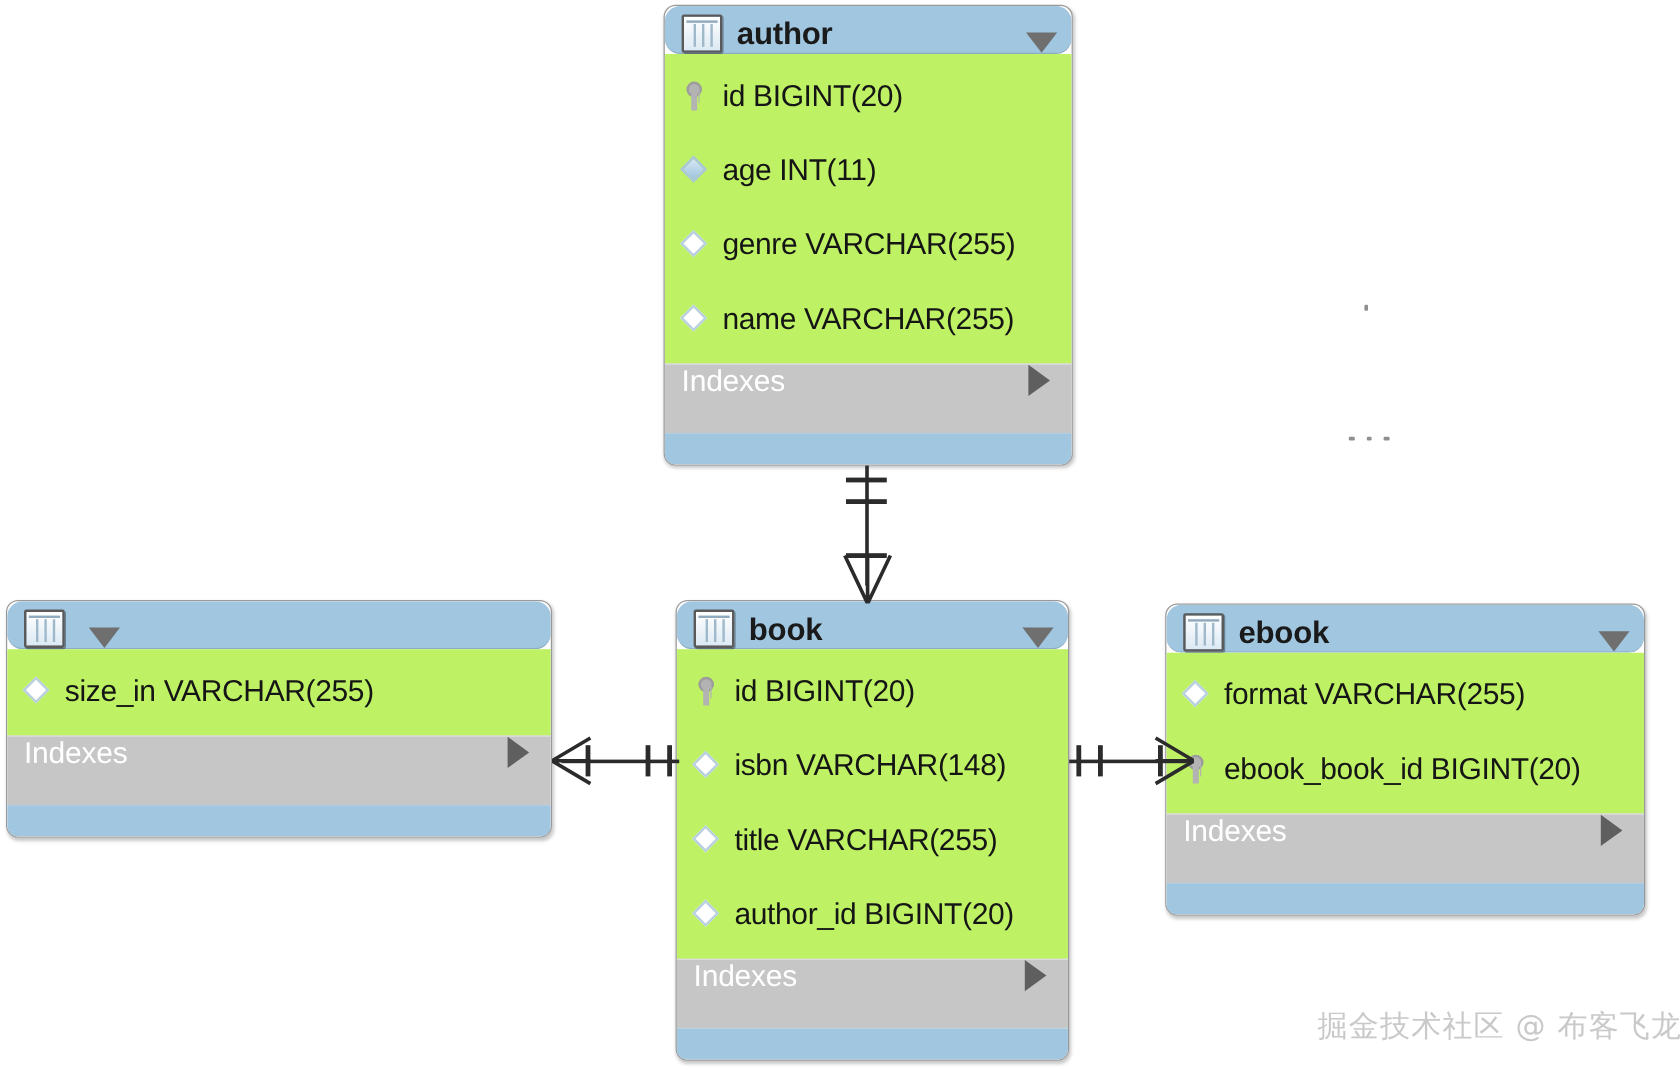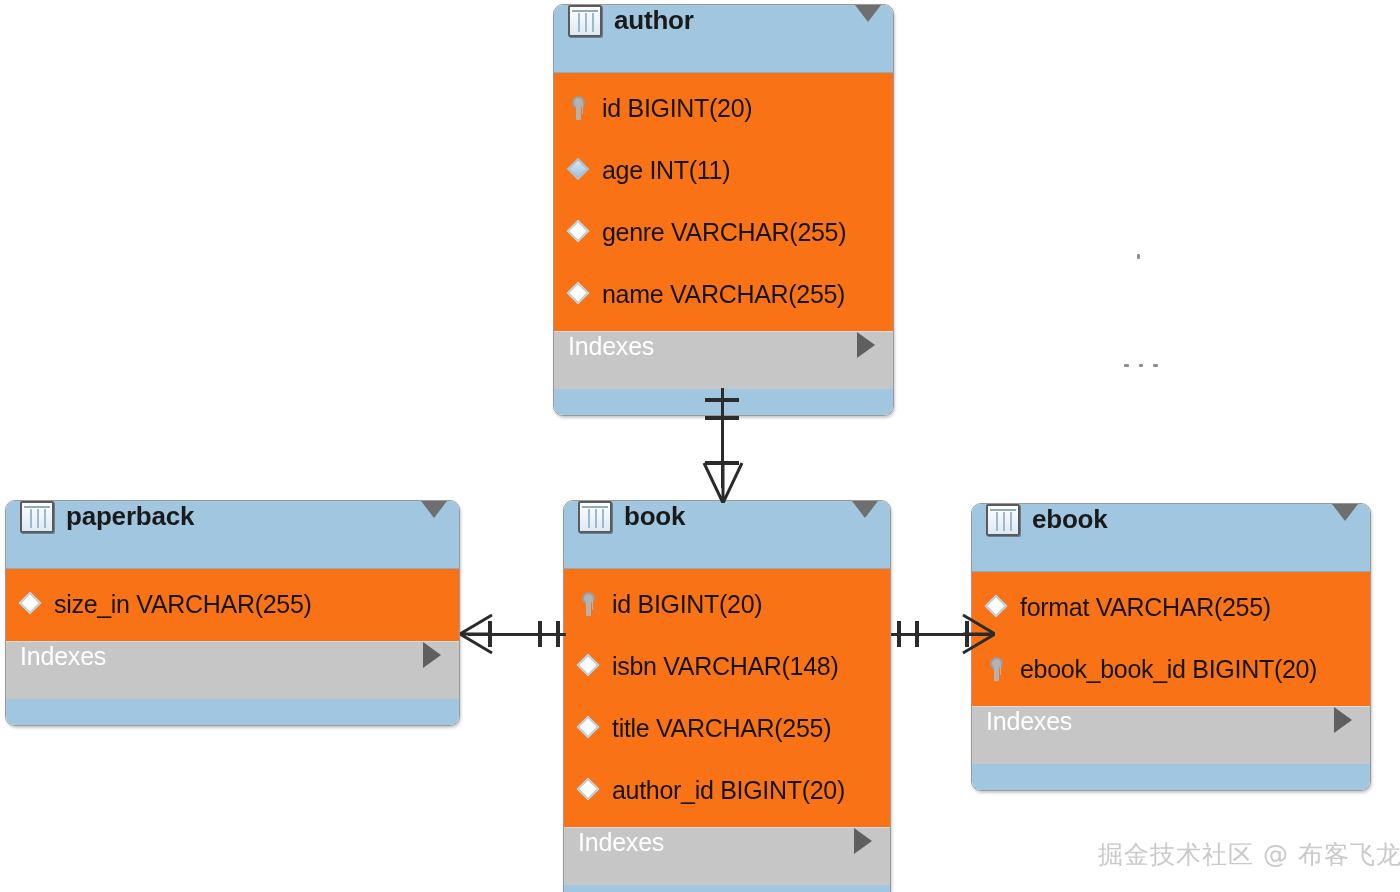--- a/index.html
+++ b/index.html
@@ -22,26 +22,27 @@
     background: #ffffff;
     border: 1px solid #9a9a9a;
     border-radius: 10px;
     box-shadow: 1px 2px 3px rgba(0,0,0,0.22);
     overflow: hidden;
     box-sizing: border-box;
   }
 
   .tbl-header {
     background: #a0c6e0;
-    height: 68px;
+    height: 40px;
     display: flex;
-    align-items: flex-start;
+    align-items: flex-end;
     padding: 0 12px 0 14px;
     border-bottom: 1px solid #8badc4;
     box-sizing: border-box;
+    border-radius: 13px;
   }
   .tbl-icon {
     width: 30px;
     height: 28px;
     flex: 0 0 auto;
     border: 2px solid #5a5a5a;
     border-radius: 2px;
     background:
       linear-gradient(180deg, #ffffff 0%, #dce9f3 100%);
     box-shadow: 1px 1px 0 rgba(0,0,0,0.35);
@@ -74,21 +75,21 @@
   .caret-down {
     width: 0; height: 0;
     flex: 0 0 auto;
     border-left: 13px solid transparent;
     border-right: 13px solid transparent;
     border-top: 17px solid #6f6f6f;
     margin-left: 8px;
   }
 
   .tbl-cols {
-    background: #f97316;
+    background: #bef264;
     padding: 4px 16px 6px 0;
   }
   .col-row {
     display: flex;
     align-items: center;
     height: 62px;
     padding: 0 10px 0 14px;
     box-sizing: border-box;
     white-space: nowrap;
   }
@@ -225,21 +226,20 @@
   <div class="tbl-indexes">
     <span class="idx-label">Indexes</span>
     <span class="caret-right"></span>
   </div>
   <div class="tbl-footer"></div>
 </div>
 
 <div class="er-table" id="tbl-paperback" style="left:5px; top:500px; width:455px;">
   <div class="tbl-header">
     <span class="tbl-icon"></span>
-    <span class="tbl-title">paperback</span>
     <span class="caret-down"></span>
   </div>
   <div class="tbl-cols">
     <div class="col-row">
       <span class="ico ico-diamond"></span>
       <span class="col-label">size_in VARCHAR(255)</span>
     </div>
   </div>
   <div class="tbl-indexes">
     <span class="idx-label">Indexes</span>

